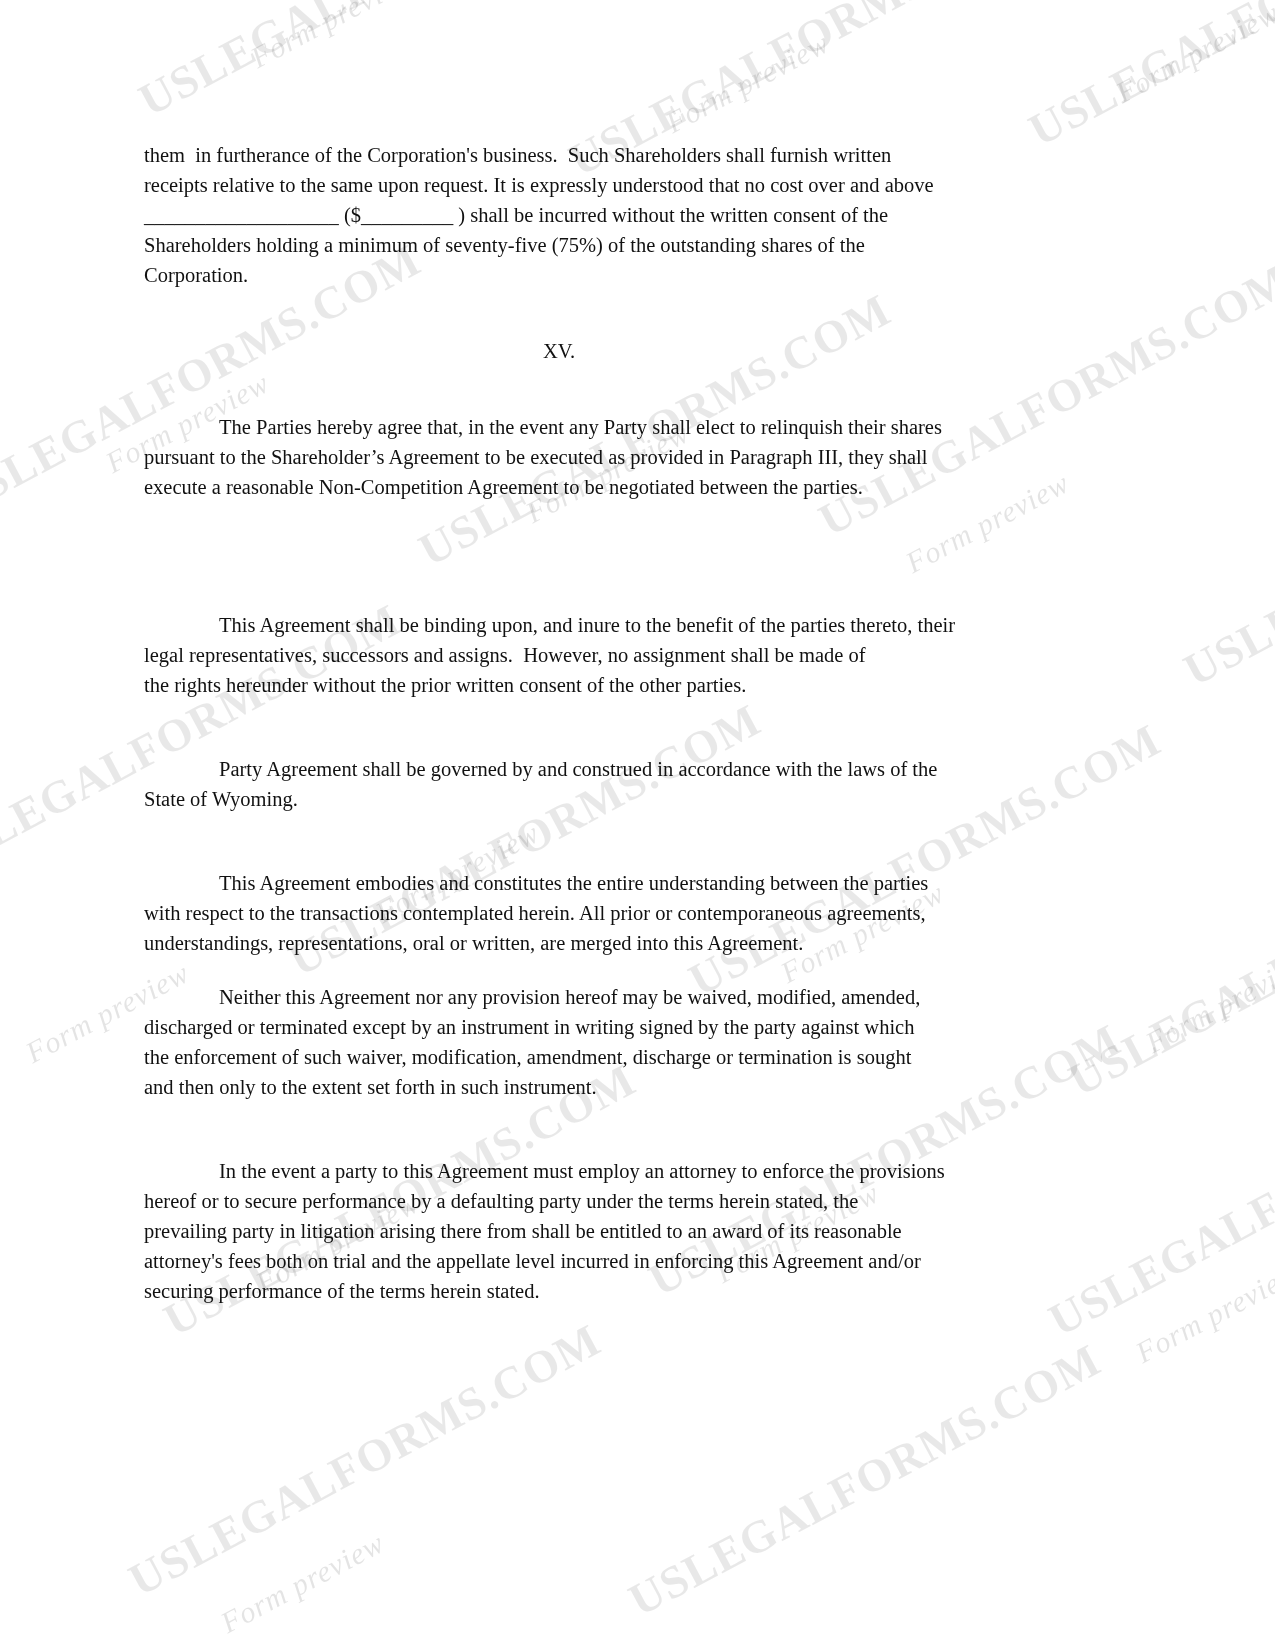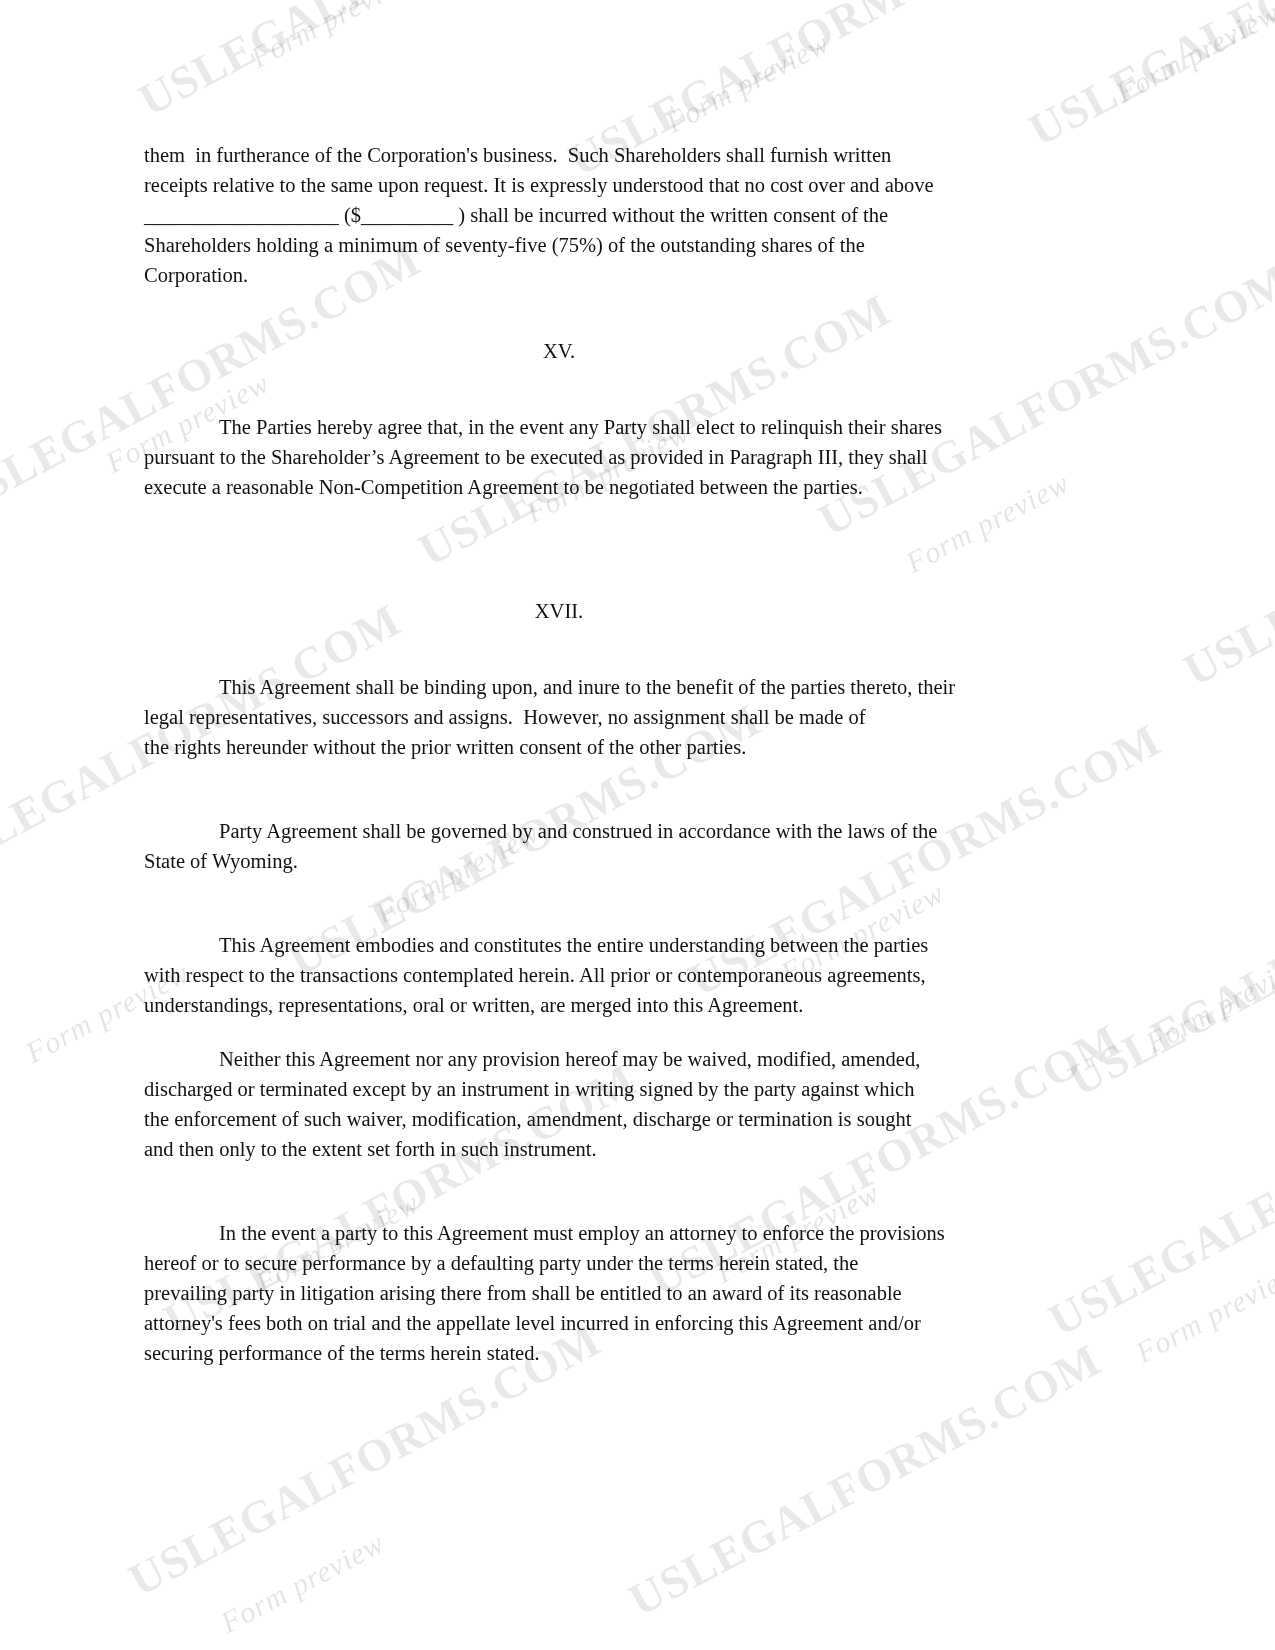--- a/index.html
+++ b/index.html
@@ -142,21 +142,20 @@
 Corporation.</p>
     <div class="spacer"></div>
     <p class="section-num">XV.</p>
     <div class="spacer"></div>
     <p class="para indent">The Parties hereby agree that, in the event any Party shall elect to relinquish their shares
 pursuant to the Shareholder’s Agreement to be executed as provided in Paragraph III, they shall
 execute a reasonable Non-Competition Agreement to be negotiated between the parties.</p>
     <div class="spacer-sm"></div>
     <div class="spacer"></div>
     <div class="spacer-sm"></div>
-    <p class="section-num">XVII.</p>
     <div class="spacer"></div>
     <p class="para indent">This Agreement shall be binding upon, and inure to the benefit of the parties thereto, their
 legal representatives, successors and assigns.  However, no assignment shall be made of
 the rights hereunder without the prior written consent of the other parties.</p>
     <div class="spacer-sm"></div>
     <div class="spacer"></div>
     <p class="para indent">Party Agreement shall be governed by and construed in accordance with the laws of the
 State of Wyoming.</p>
     <div class="spacer-sm"></div>
     <div class="spacer"></div>

